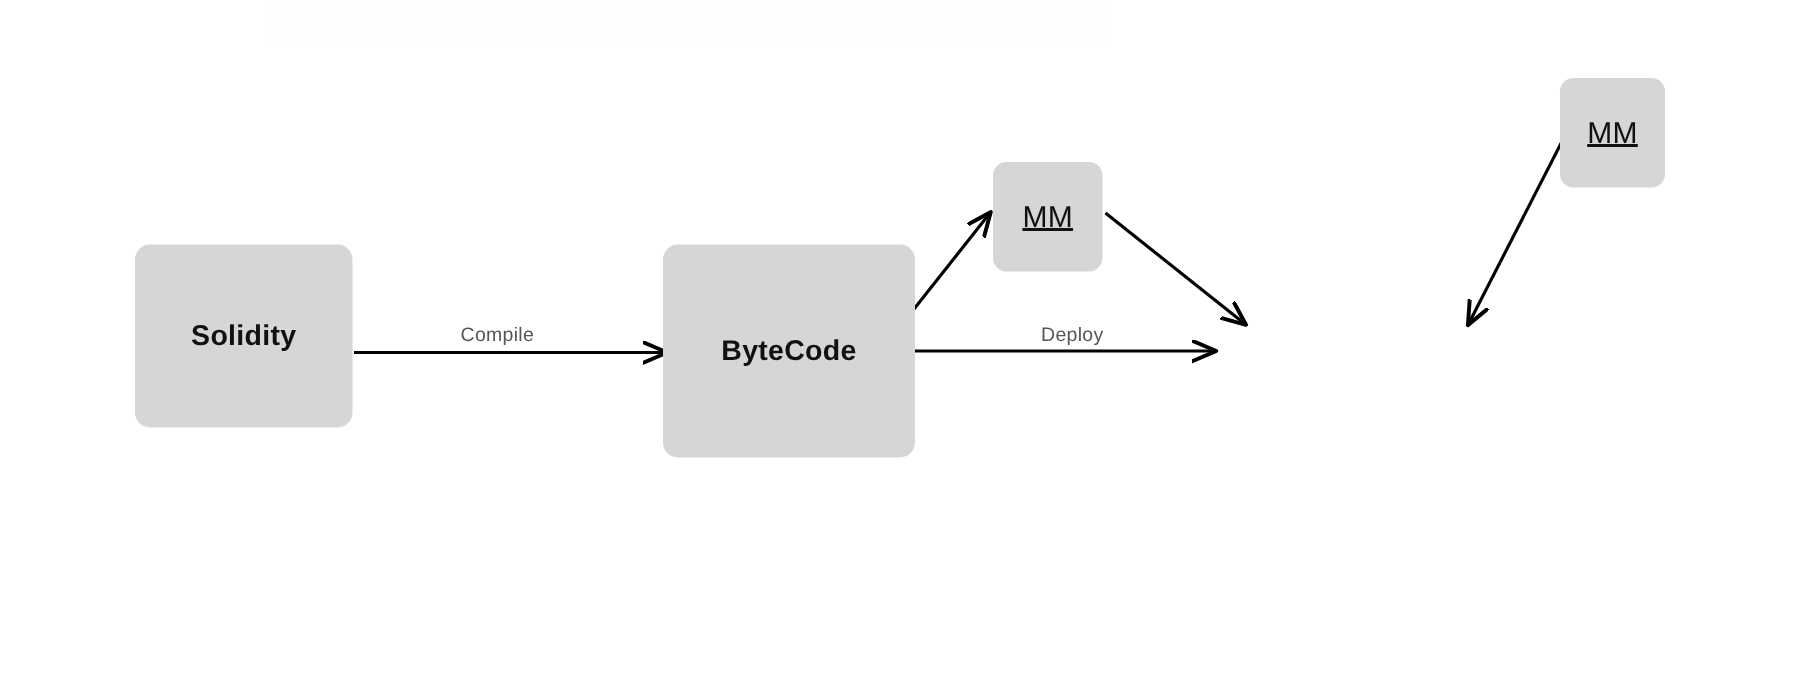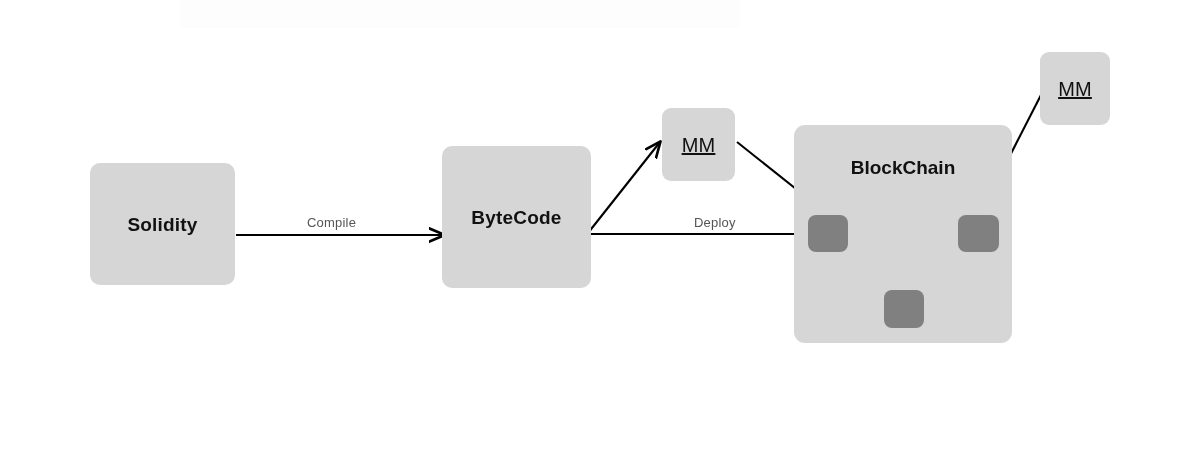--- a/index.html
+++ b/index.html
@@ -44,22 +44,22 @@
   
   #node-solidity {
     left: 90px;
     top: 163px;
     width: 145px;
     height: 122px;
   }
   
   #node-bytecode {
     left: 442px;
-    top: 146px;
-    width: 149px;
+    top: 163px;
+    width: 168px;
     height: 142px;
   }
   
   #node-mm-middle {
     left: 662px;
     top: 108px;
     width: 73px;
     height: 73px;
     border-radius: 9px;
   }
@@ -181,24 +181,18 @@
   </div>
 
   <div class="node" id="node-mm-middle">
     <span class="node-label plain">MM</span>
   </div>
 
   <div class="node" id="node-mm-right">
     <span class="node-label plain">MM</span>
   </div>
 
-  <div class="node" id="node-blockchain">
-    <div id="blockchain-title">BlockChain</div>
-    <div class="block" id="block-left"></div>
-    <div class="block" id="block-right"></div>
-    <div class="block" id="block-bottom"></div>
-  </div>
 
   <div class="edge-label" id="label-compile">Compile</div>
 
   <div class="edge-label" id="label-deploy">Deploy</div>
 
 </div>
 
 </body></html>

